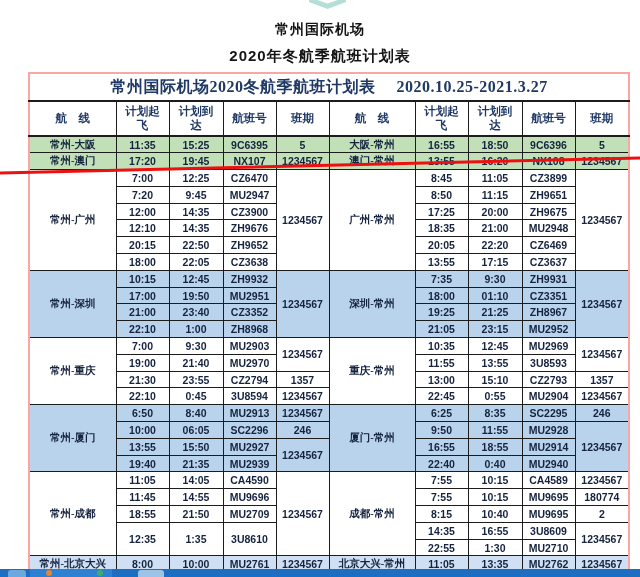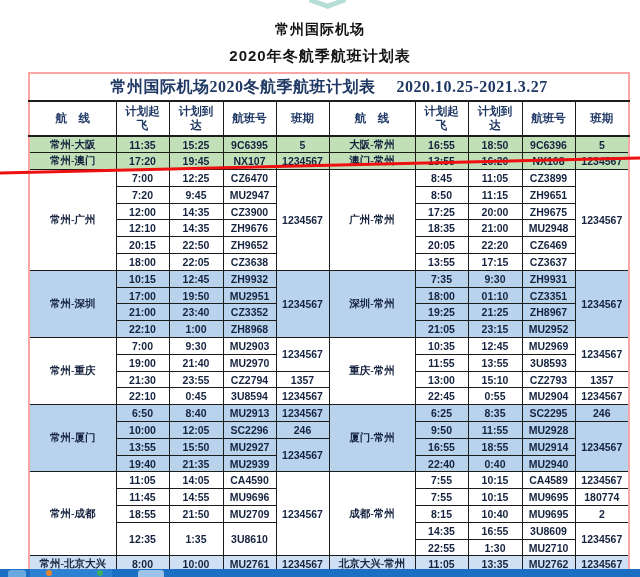--- a/index.html
+++ b/index.html
@@ -264,21 +264,21 @@
         <td class="blue st">MU2913</td>
         <td class="blue st">1234567</td>
         <td rowspan="4" class="route blue st">厦门-常州</td>
         <td class="blue st">6:25</td>
         <td class="blue st">8:35</td>
         <td class="blue st">SC2295</td>
         <td class="blue st">246</td>
       </tr>
       <tr class="data">
         <td class="blue">10:00</td>
-        <td class="blue">12:05</td>
+        <td class="blue">06:05</td>
         <td class="blue">SC2296</td>
         <td class="blue">246</td>
         <td class="blue">9:50</td>
         <td class="blue">11:55</td>
         <td class="blue">MU2928</td>
         <td rowspan="3" class="blue">1234567</td>
       </tr>
       <tr class="data">
         <td class="blue">13:55</td>
         <td class="blue">15:50</td>

